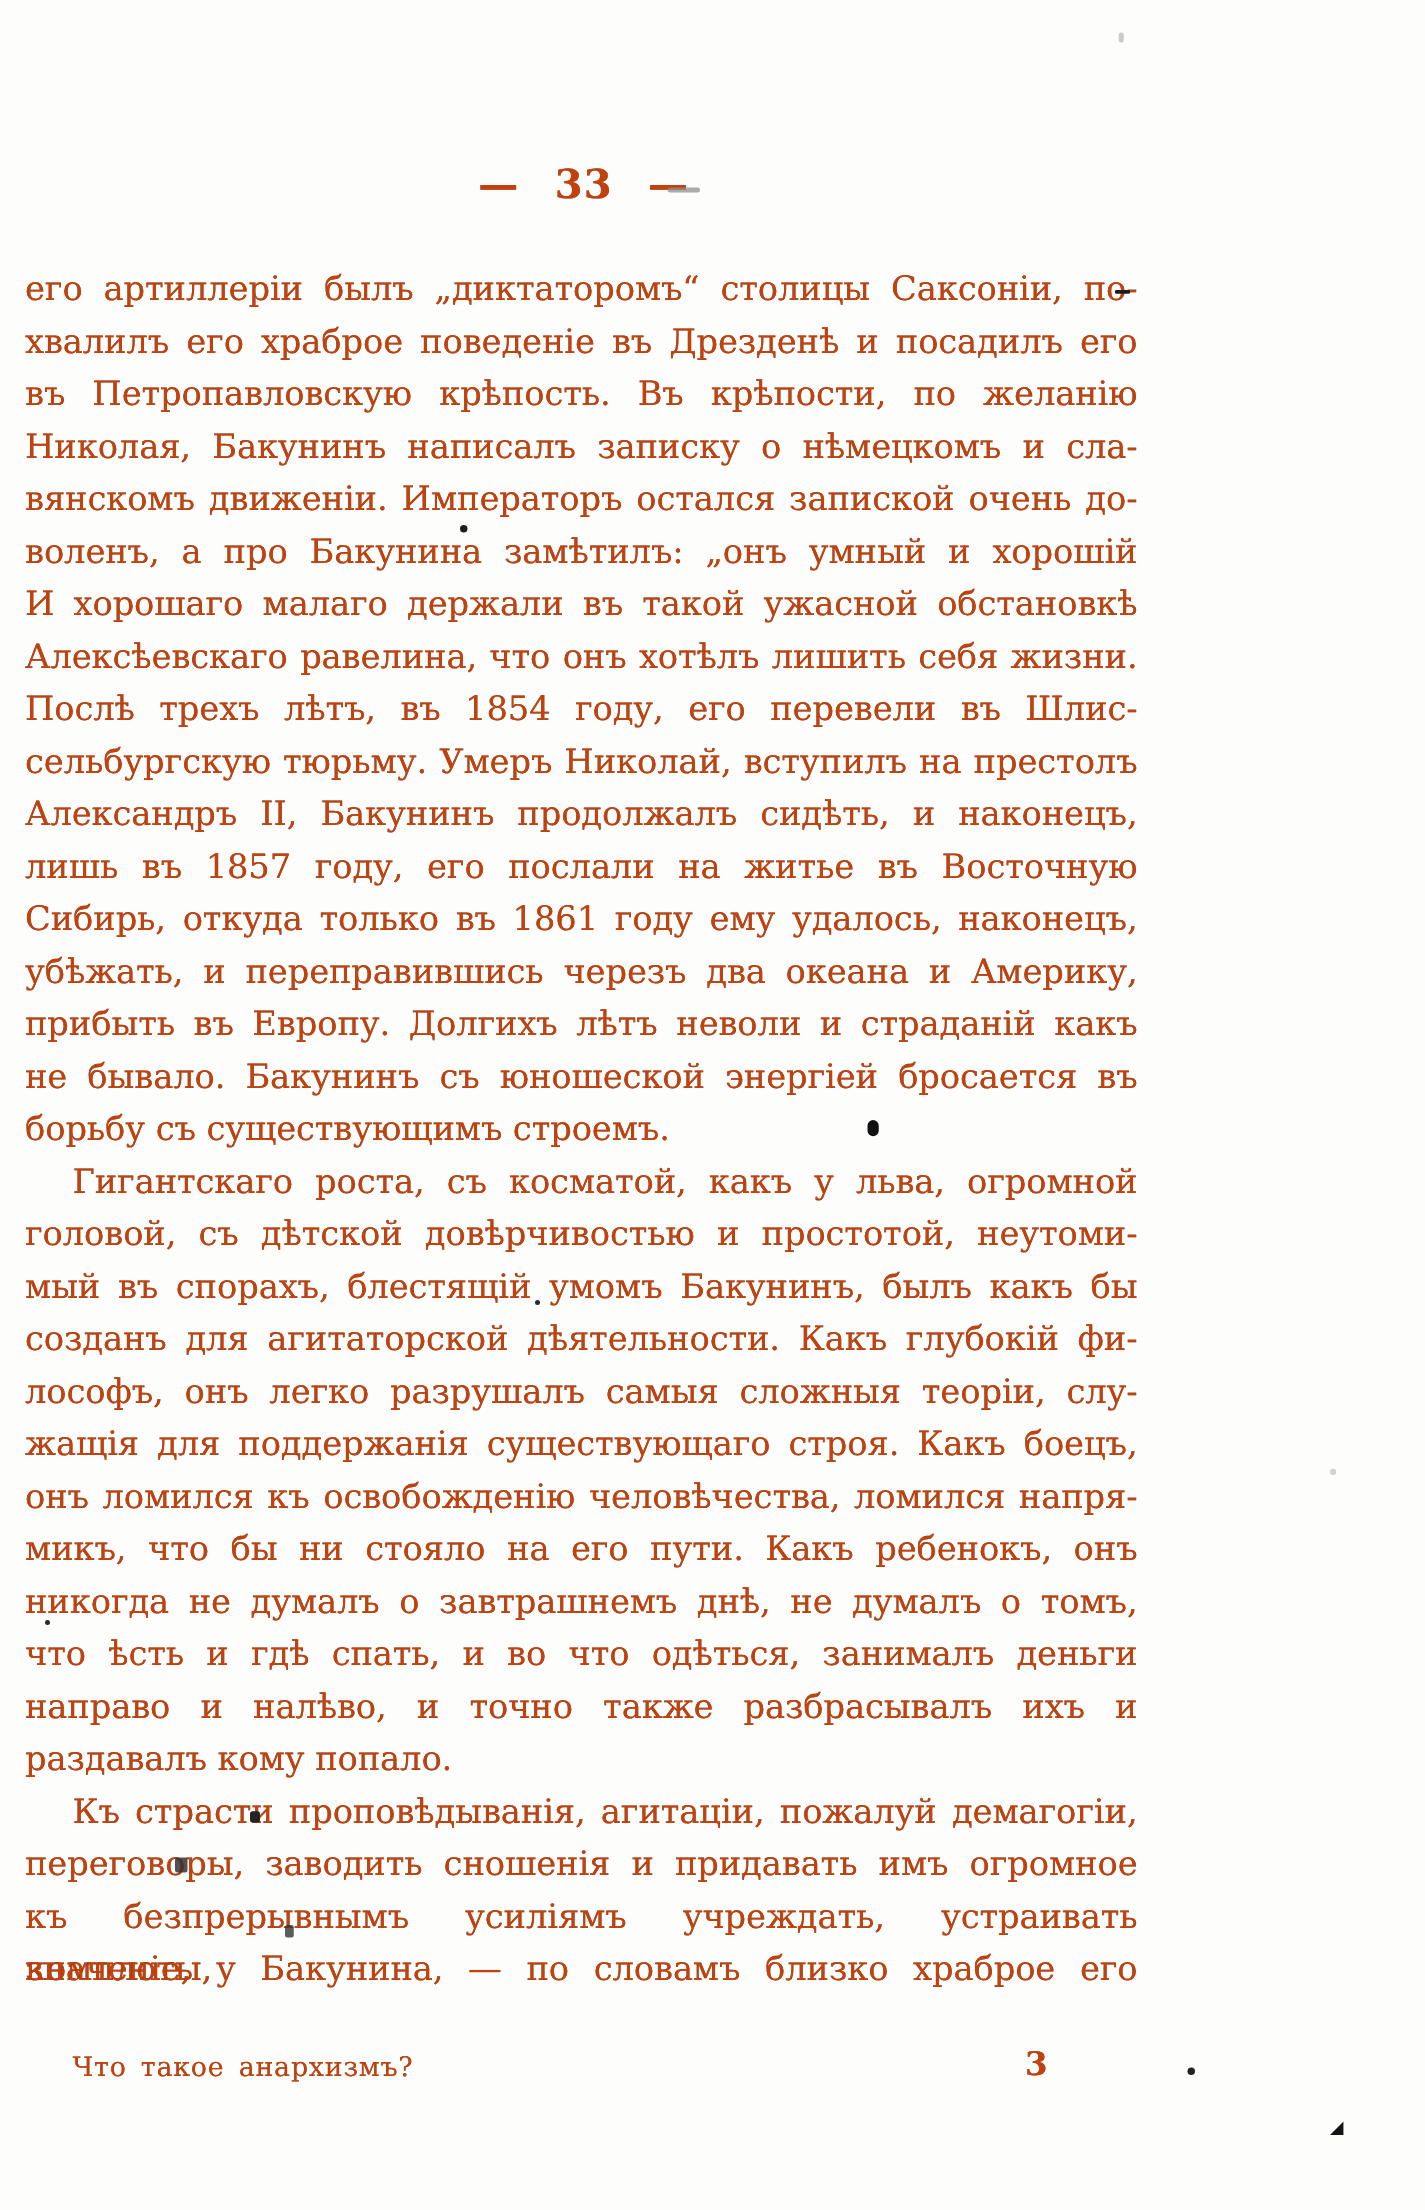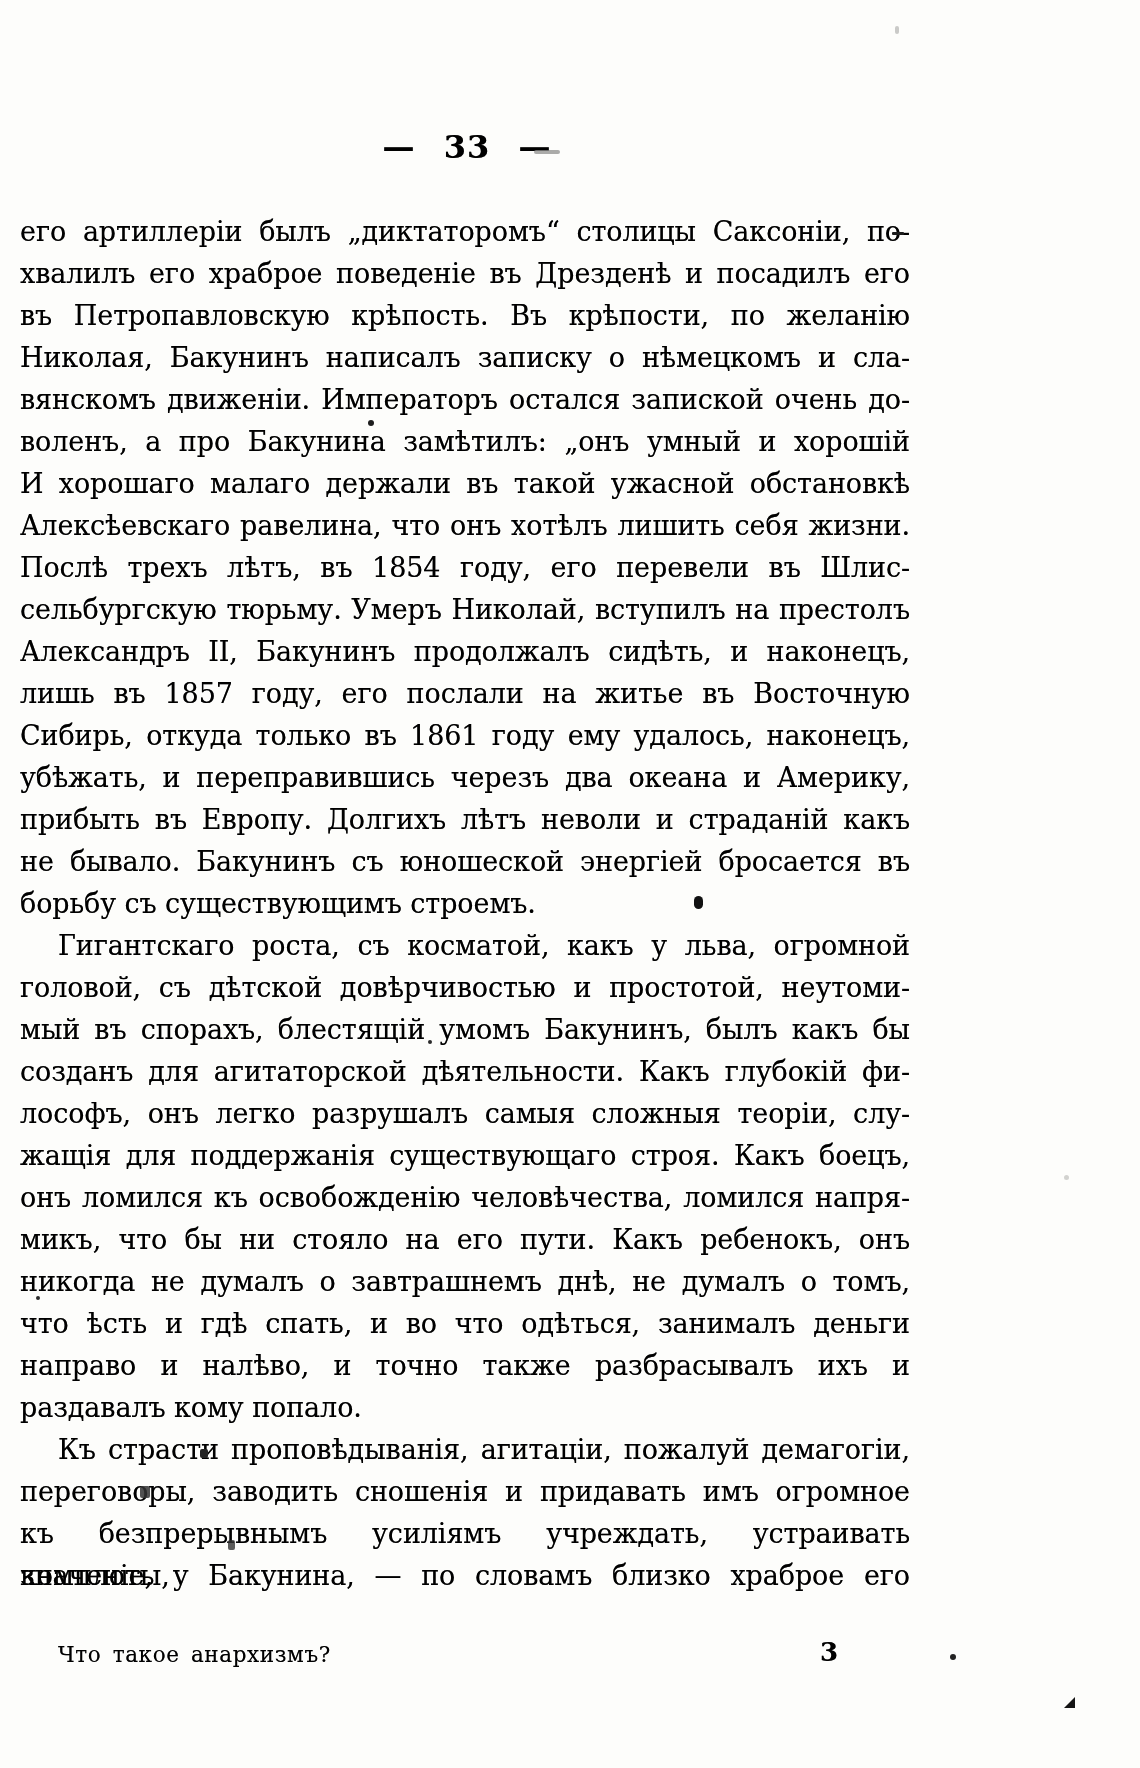--- a/index.html
+++ b/index.html
@@ -62,21 +62,21 @@
     background:#222;
   }
   .speck.tri{
     clip-path:polygon(100% 0, 100% 100%, 0 100%);
     border-radius:0 !important;
   }
 </style>
 </head>
 <body>
 
-<div class="page" style="background: rgb(253, 253, 251); color: #000000;">
+<div class="page" style="background: rgb(253, 253, 251); color: #c2410c;">
 
   <div class="header">— 33 —</div>
 
   <div class="textblock">
       <div class="line">его артиллеріи былъ „диктаторомъ“ столицы Саксоніи, по-</div>
       <div class="line">хвалилъ его храброе поведеніе въ Дрезденѣ и посадилъ его</div>
       <div class="line">въ Петропавловскую крѣпость. Въ крѣпости, по желанію</div>
       <div class="line">Николая, Бакунинъ написалъ записку о нѣмецкомъ и сла-</div>
       <div class="line">вянскомъ движеніи. Императоръ остался запиской очень до-</div>
       <div class="line">воленъ, а про Бакунина замѣтилъ: „онъ умный и хорошій</div>

